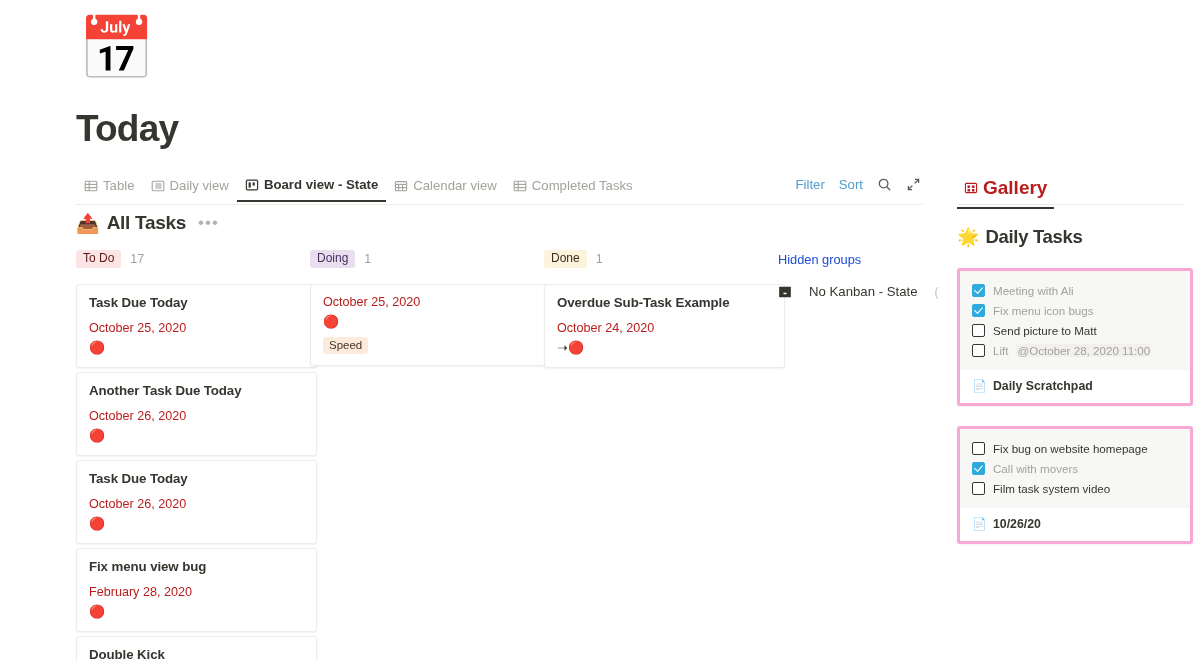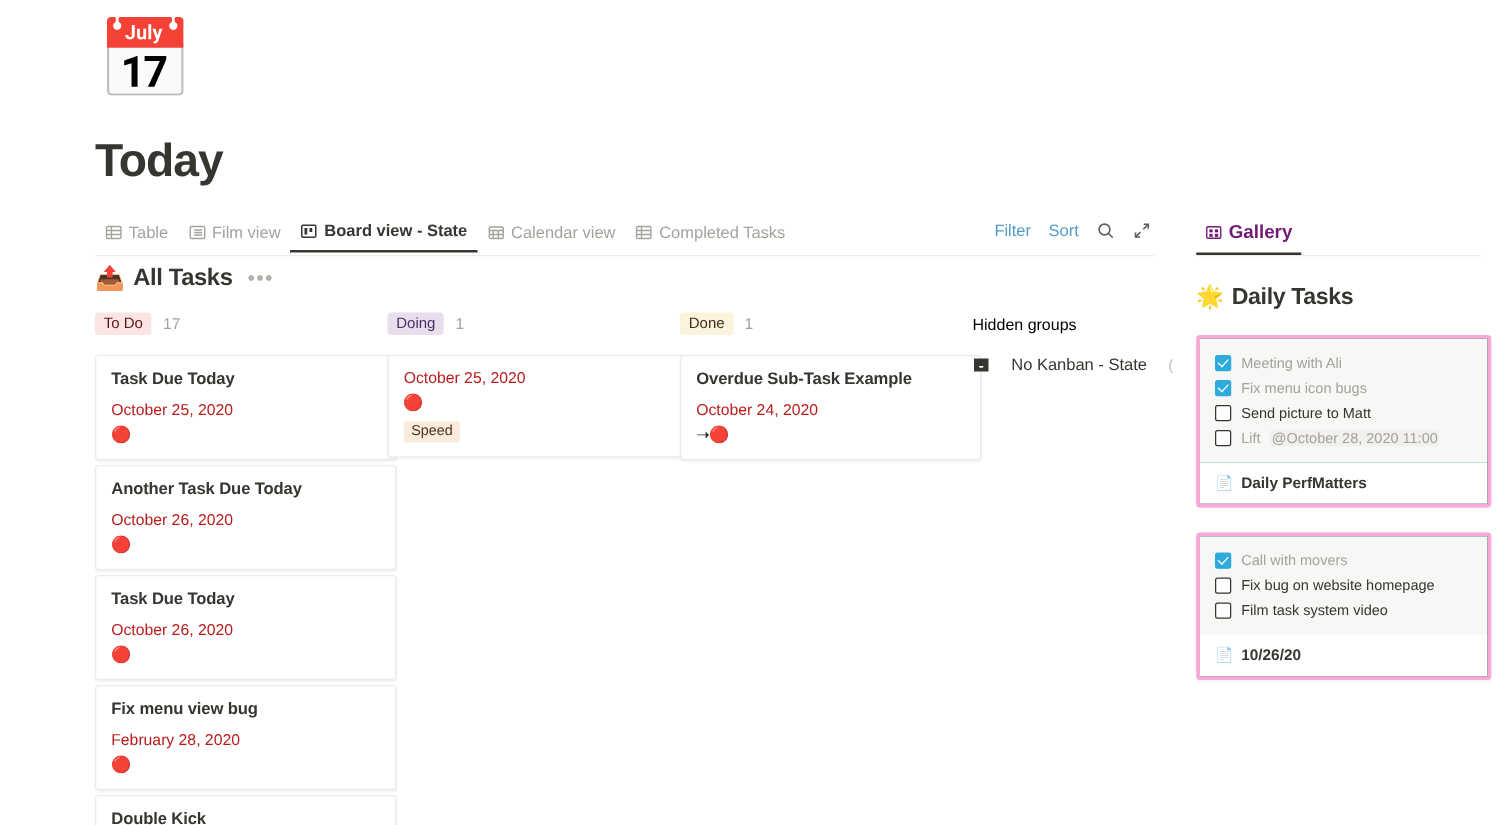--- a/index.html
+++ b/index.html
@@ -71,21 +71,21 @@
   .column { width: 234px; flex: 0 0 234px; }
   .col-head { display: flex; align-items: center; gap: 9px; height: 22px; margin-bottom: 14px; }
   .chip {
     font-size: 12px; padding: 2px 7px 3px; border-radius: 3px; line-height: 1.15;
     white-space: nowrap;
   }
   .chip.todo  { background:#fbe4e4; color:#5d1715; }
   .chip.doing { background:#e8deee; color:#492f64; }
   .chip.done  { background:#fbf3db; color:#402c1b; }
   .col-count { font-size: 12.5px; color: #a5a29c; }
-  .hidden-title { font-size: 12.8px; color: #000000; height:22px; display:flex; align-items:center; margin-bottom: 14px;}
+  .hidden-title { font-size: 12.8px; color: #1d4ed8; height:22px; display:flex; align-items:center; margin-bottom: 14px;}
 
   .card {
     background: #ffffff;
     border: 1px solid #ebebea;
     border-radius: 3px;
     box-shadow: 0 1px 2px rgba(15,15,15,0.06);
     padding: 10px 12px 11px;
     margin-bottom: 4px;
     width: 241px;
     cursor: pointer;
@@ -105,21 +105,21 @@
   }
   .hidden-group .tray { width: 14px; height: 14px; display:block; }
   .hidden-group .tray svg { width:14px; height:14px; display:block; }
   .hidden-group .more { font-size: 12px; color: #c3c1bc; }
 
   
   .gallery-panel { position: absolute; left: 957px; top: 177px; width: 228px; }
   .gbar { display: flex; align-items: flex-start; border-bottom: 1px solid #ebebea; height: 28px;}
   .gtab {
     display: flex; align-items: center; gap: 5px;
-    font-size: 15px; color: #701a75; font-weight: bold;
+    font-size: 19px; color: #b91c1c; font-weight: bold;
     padding: 0 7px 8px 7px; border-bottom: 2px solid #37352f;
     cursor: pointer; white-space: nowrap;
   }
   .gtab svg { width:14px; height:14px; display:block;}
   .g-head { display: flex; align-items: center; gap: 6px; margin-top: 21px; }
   .g-head .emoji { font-size: 18px; line-height: 1; }
   .g-head .ttl { font-size: 18.5px; font-weight: bold; letter-spacing:-0.3px; }
 
   .gcard {
     margin-top: 20px; width: 236px;
@@ -175,21 +175,21 @@
 
       <div class="vtab">
         <span class="ico">
           <svg viewBox="0 0 14 14" fill="none" stroke="currentColor" stroke-width="1.1">
             <rect x="1.2" y="2.2" width="11.6" height="9.6" rx="1"></rect>
             <line x1="4.4" y1="5.0" x2="10.6" y2="5.0"></line>
               <line x1="4.4" y1="7.0" x2="10.6" y2="7.0"></line>
             <line x1="4.4" y1="9.0" x2="10.6" y2="9.0"></line>
           </svg>
         </span>
-        <span>Film view</span>
+        <span>Daily view</span>
       </div>
 
       <div class="vtab active">
         <span class="ico">
           <svg viewBox="0 0 14 14" fill="none" stroke="currentColor" stroke-width="1.2">
             <rect x="1.4" y="2.2" width="11.2" height="9.6" rx="1"></rect>
             <rect x="3.6" y="4.4" width="2.2" height="5.2" fill="currentColor" stroke="none"></rect>
             <rect x="7.6" y="4.4" width="2.2" height="3.2" fill="currentColor" stroke="none"></rect>
           </svg>
         </span>
@@ -365,36 +365,36 @@
           <span class="todo-text">Send picture to Matt</span>
         </div>
         <div class="todo-row done">
           <span class="cb"></span>
           <span class="todo-text">Lift </span>
           <span class="todo-text date-mention">@October 28, 2020 11:00</span>
         </div>
       </div>
       <div class="gcard-foot">
         <span class="docico">📄</span>
-        <span>Daily PerfMatters</span>
+        <span>Daily Scratchpad</span>
       </div>
     </div>
 
     <div class="gcard">
       <div class="gcard-body">
+        <div class="todo-row">
+          <span class="cb"></span>
+          <span class="todo-text">Fix bug on website homepage</span>
+        </div>
         <div class="todo-row done">
           <span class="cb checked"></span>
           <span class="todo-text">Call with movers</span>
         </div>
         <div class="todo-row">
           <span class="cb"></span>
-          <span class="todo-text">Fix bug on website homepage</span>
-        </div>
-        <div class="todo-row">
-          <span class="cb"></span>
           <span class="todo-text">Film task system video</span>
         </div>
       </div>
       <div class="gcard-foot">
         <span class="docico">📄</span>
         <span>10/26/20</span>
       </div>
     </div>
   </div>
 

